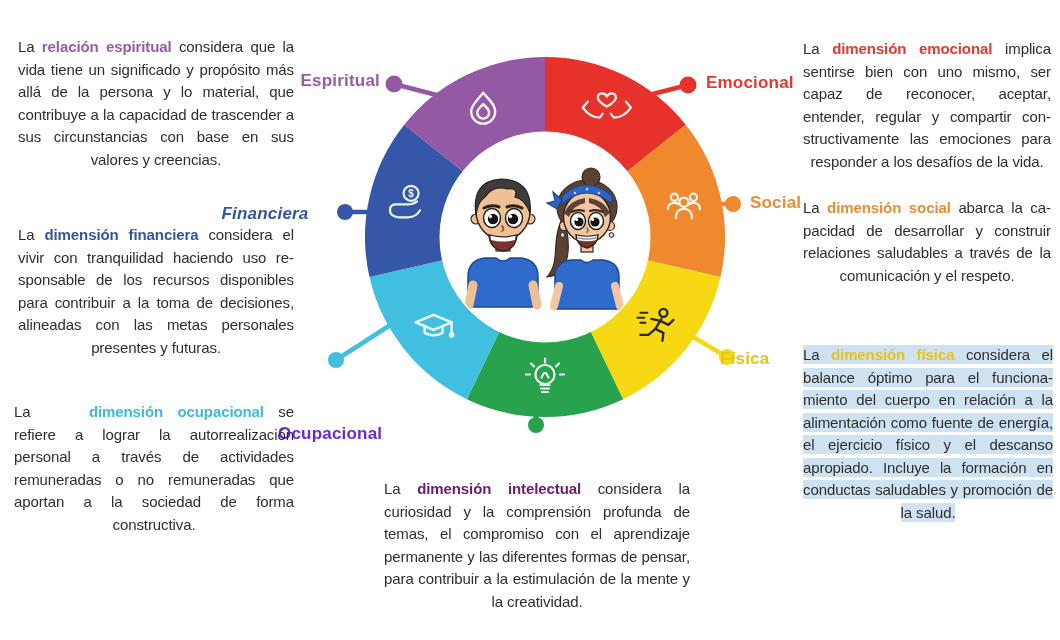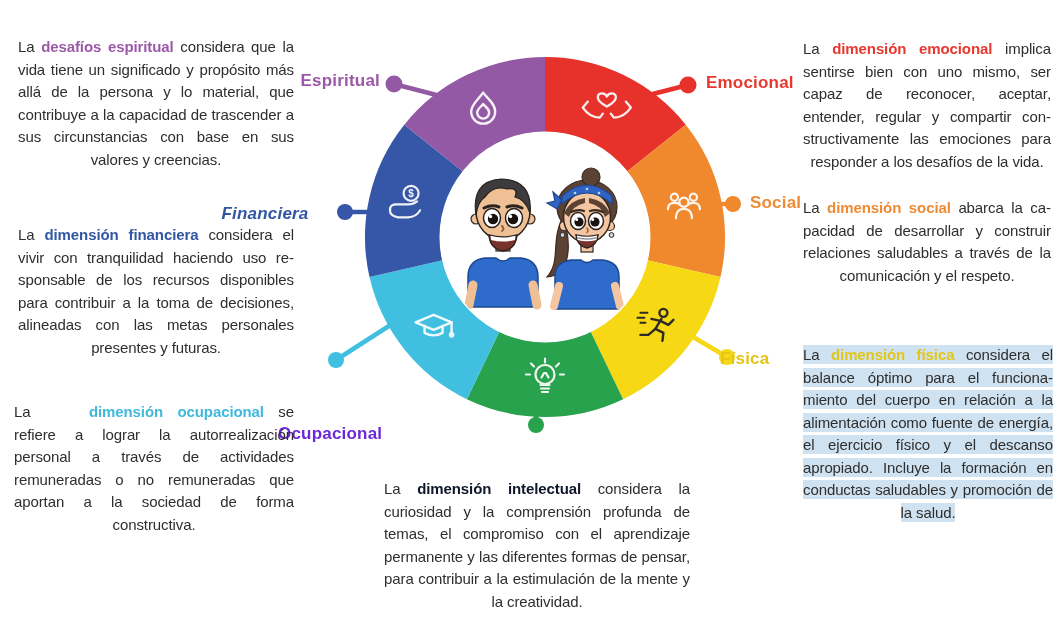--- a/index.html
+++ b/index.html
@@ -175,30 +175,30 @@
   </svg>
 
   <div class="dim-label l-espiritual" style="color: rgb(155, 89, 168); text-align: right;">Espiritual</div>
   <div class="dim-label l-emocional" style="color: rgb(231, 56, 46);">Emocional</div>
   <div class="dim-label l-financiera" style="color: rgb(49, 86, 163);">Financiera</div>
   <div class="dim-label l-social" style="color: rgb(239, 139, 51);">Social</div>
   <div class="dim-label l-fisica" style="color: rgb(227, 197, 26);">Física</div>
   <div class="dim-label l-ocupacional" style="color: #6d28d9; margin-top: 47px;">Ocupacional</div>
 
   <p class="desc p-espiritual">
-    <span>La </span><b class="kw" style="color: rgb(155, 89, 168);">desafíos espiritual</b><span> considera que la vida tiene un significado y propósito más allá de la persona y lo material, que contribuye a la capacidad de tras­cender a sus circunstancias con base en sus valores y creencias.</span>
+    <span>La </span><b class="kw" style="color: rgb(155, 89, 168);">relación espiritual</b><span> considera que la vida tiene un significado y propósito más allá de la persona y lo material, que contribuye a la capacidad de tras­cender a sus circunstancias con base en sus valores y creencias.</span>
   </p>
   <p class="desc p-financiera">
     <span>La </span><b class="kw" style="color: rgb(49, 86, 163);">dimensión financiera</b><span> considera el vivir con tranquilidad haciendo uso re­sponsable de los recursos disponibles para contribuir a la toma de decisiones, alineadas con las metas personales presentes y futuras.</span>
   </p>
   <p class="desc p-ocupacional">
     <span>La </span><b class="kw" style="color: rgb(65, 185, 220); margin-left: 44px;">dimensión ocupacional</b><span> se refiere a lograr la autorrealización personal a través de actividades remuneradas o no remuneradas que aportan a la so­ciedad de forma constructiva.</span>
   </p>
   <p class="desc p-intelectual">
-    <span>La </span><b class="kw" style="color: #0f172a;">dimensión intelectual</b><span> considera la curiosidad y la comprensión profunda de temas, el compromiso con el aprendizaje permanente y las diferentes formas de pensar, para contribuir a la estimulación de la mente y la creatividad.</span>
+    <span>La </span><b class="kw" style="color: #701a75;">dimensión intelectual</b><span> considera la curiosidad y la comprensión profunda de temas, el compromiso con el aprendizaje permanente y las diferentes formas de pensar, para contribuir a la estimulación de la mente y la creatividad.</span>
   </p>
   <p class="desc p-emocional">
     <span>La </span><b class="kw" style="color: rgb(231, 56, 46);">dimensión emocional</b><span> impli­ca sentirse bien con uno mismo, ser capaz de reconocer, aceptar, entender, regular y compartir con­structivamente las emociones para responder a los desafíos de la vida.</span>
   </p>
   <p class="desc p-social">
     <span>La </span><b class="kw" style="color: rgb(239, 139, 51);">dimensión social</b><span> abarca la ca­pacidad de desarrollar y construir relaciones saludables a través de la comunicación y el respeto.</span>
   </p>
   <p class="desc p-fisica">
     <span class="hl" style="background-color: rgb(207, 226, 241);"><span>La </span><b class="kw" style="color: rgb(227, 197, 26);">dimensión física</b><span> considera el balance óptimo para el funciona­miento del cuerpo en relación a la alimentación como fuente de en­ergía, el ejercicio físico y el descan­so apropiado. Incluye la formación en conductas saludables y promo­ción de la salud.</span></span>
   </p>

